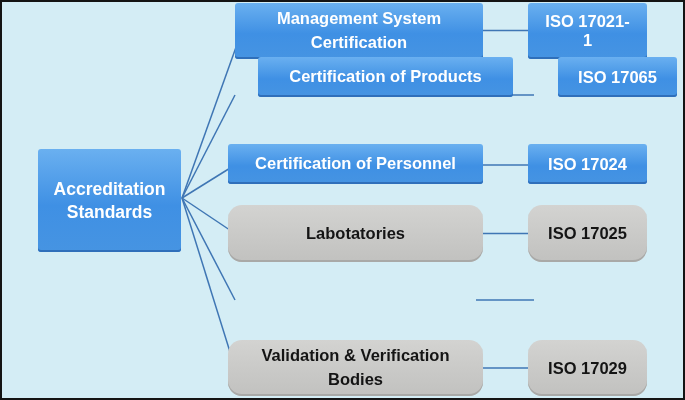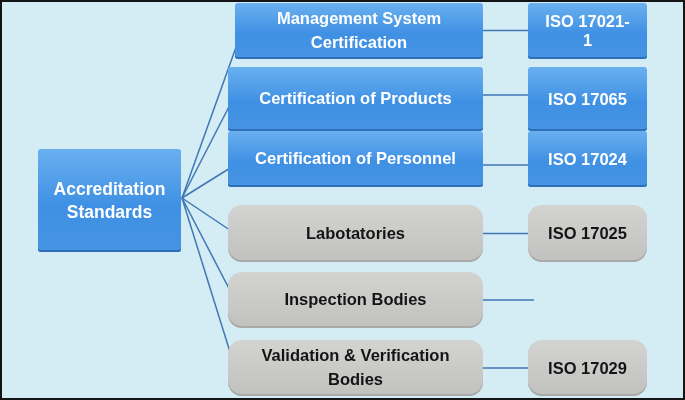--- a/index.html
+++ b/index.html
@@ -73,22 +73,22 @@
   .node.mid.indent { left: 233px; width: 248px; }
 
   .node.iso {
     left: 526px;
     width: 119px;
     font-size: 16.5px;
     padding: 16px;
   }
 
   .r0 { top: 1px;   height: 56px; }
-  .r1 { top: 65px;  height: 64px; }
-  .r2 { top: 129px; height: 56px; }
+  .r1 { top: 55px;  height: 40px; margin-left: 30px; }
+  .r2 { top: 142px; height: 40px; }
   .r3 { top: 203px; height: 57px; }
   .r4 { top: 270px; height: 56px; }
   .r5 { top: 338px; height: 56px; }
 </style>
 </head>
 <body>
 
 <div class="canvas">
 
   <svg class="connectors" viewBox="0 0 681 396" aria-hidden="true">
@@ -133,23 +133,20 @@
     <span>ISO 17024</span>
   </div>
 
   <div class="node mid gray r3">
     <span>Labotatories</span>
   </div>
   <div class="node iso gray r3">
     <span>ISO 17025</span>
   </div>
 
-  <div class="node mid gray r4">
-    <span>Inspection Bodies</span>
-  </div>
 
   <div class="node mid gray r5">
     <span>Validation &amp; Verification Bodies</span>
   </div>
   <div class="node iso gray r5">
     <span>ISO 17029</span>
   </div>
 
 </div>
 

